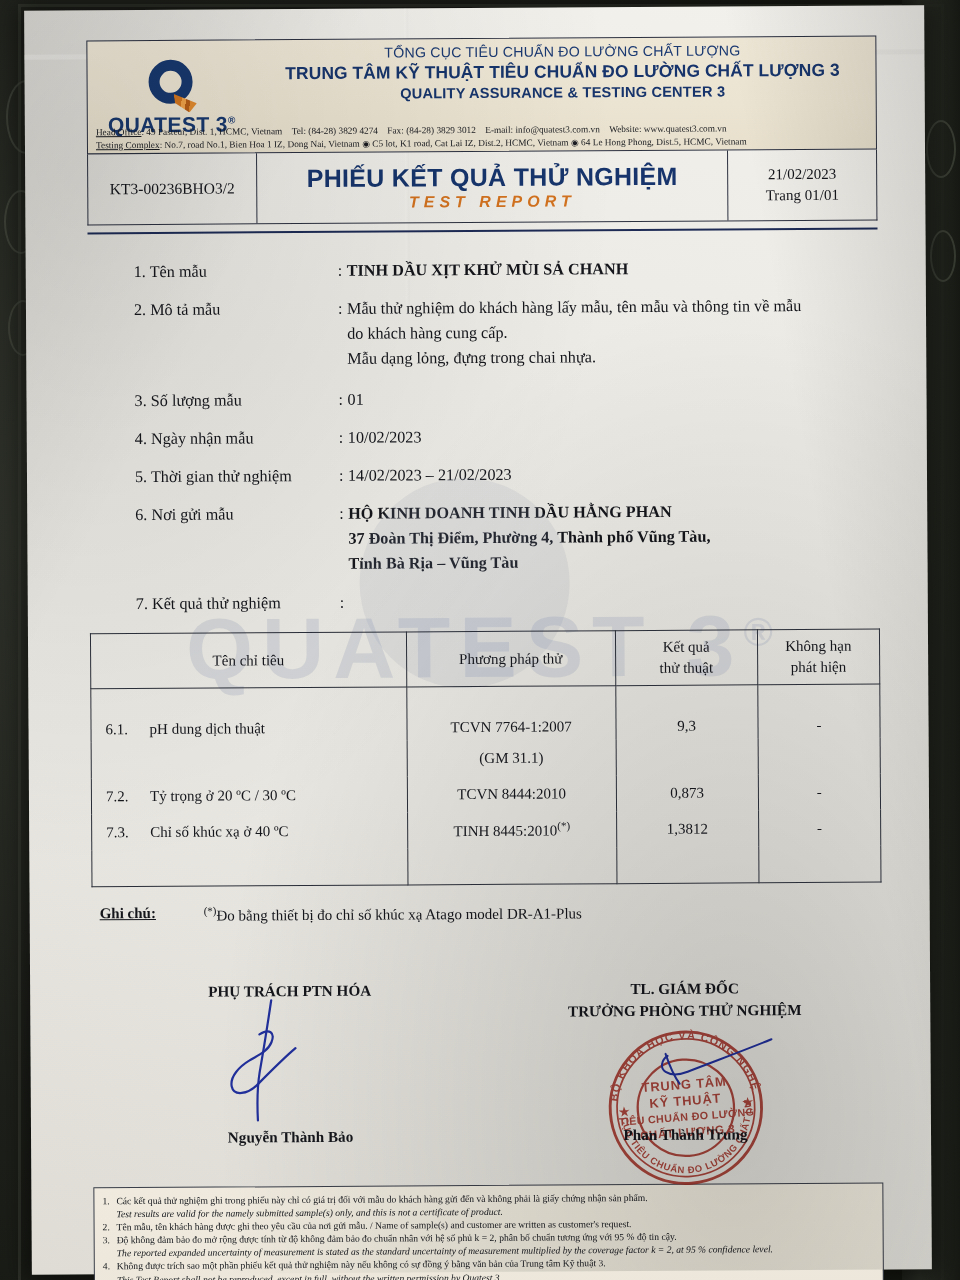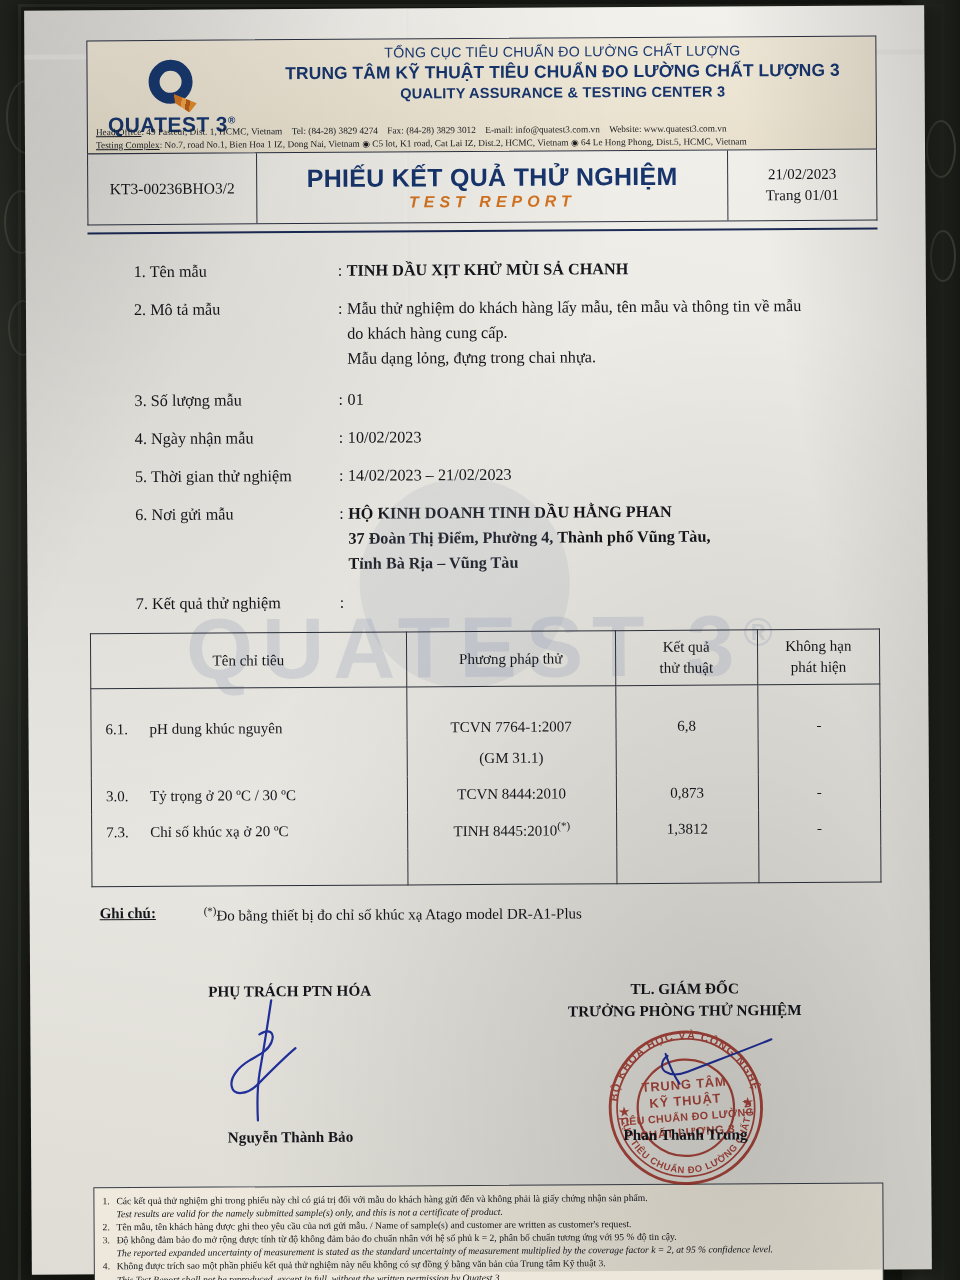--- a/index.html
+++ b/index.html
@@ -260,43 +260,43 @@
             </th>
             <th>
               <div>Không hạn</div>
               <div>phát hiện</div>
             </th>
           </tr>
         </thead>
         <tbody>
           <tr>
             <td class="name nobotline" style="height:48px;vertical-align:bottom;padding-bottom:4px">
-              <span class="num">6.1.</span><span>pH dung khúc nguyên</span>
+              <span class="num">6.1.</span><span>pH dung dịch thuật</span>
             </td>
             <td class="mid nobotline" style="vertical-align:bottom;padding-bottom:4px">TCVN 7764-1:2007</td>
-            <td class="mid nobotline" style="vertical-align:bottom;padding-bottom:4px">6,8</td>
+            <td class="mid nobotline" style="vertical-align:bottom;padding-bottom:4px">9,3</td>
             <td class="mid nobotline" style="vertical-align:bottom;padding-bottom:4px">-</td>
           </tr>
           <tr>
             <td class="name notopline nobotline"></td>
             <td class="mid notopline nobotline">(GM 31.1)</td>
             <td class="mid notopline nobotline"></td>
             <td class="mid notopline nobotline"></td>
           </tr>
           <tr>
             <td class="name notopline nobotline">
-              <span class="num">3.0.</span><span>Tỷ trọng ở 20 ºC / 30 ºC</span>
+              <span class="num">7.2.</span><span>Tỷ trọng ở 20 ºC / 30 ºC</span>
             </td>
             <td class="mid notopline nobotline">TCVN 8444:2010</td>
             <td class="mid notopline nobotline">0,873</td>
             <td class="mid notopline nobotline">-</td>
           </tr>
           <tr>
             <td class="name notopline nobotline">
-              <span class="num">7.3.</span><span>Chỉ số khúc xạ ở 20 ºC</span>
+              <span class="num">7.3.</span><span>Chỉ số khúc xạ ở 40 ºC</span>
             </td>
             <td class="mid notopline nobotline"><span>TINH 8445:2010</span><span class="sup">(*)</span></td>
             <td class="mid notopline nobotline">1,3812</td>
             <td class="mid notopline nobotline">-</td>
           </tr>
           <tr class="spacer-row">
             <td></td>
             <td></td>
             <td></td>
             <td></td>

